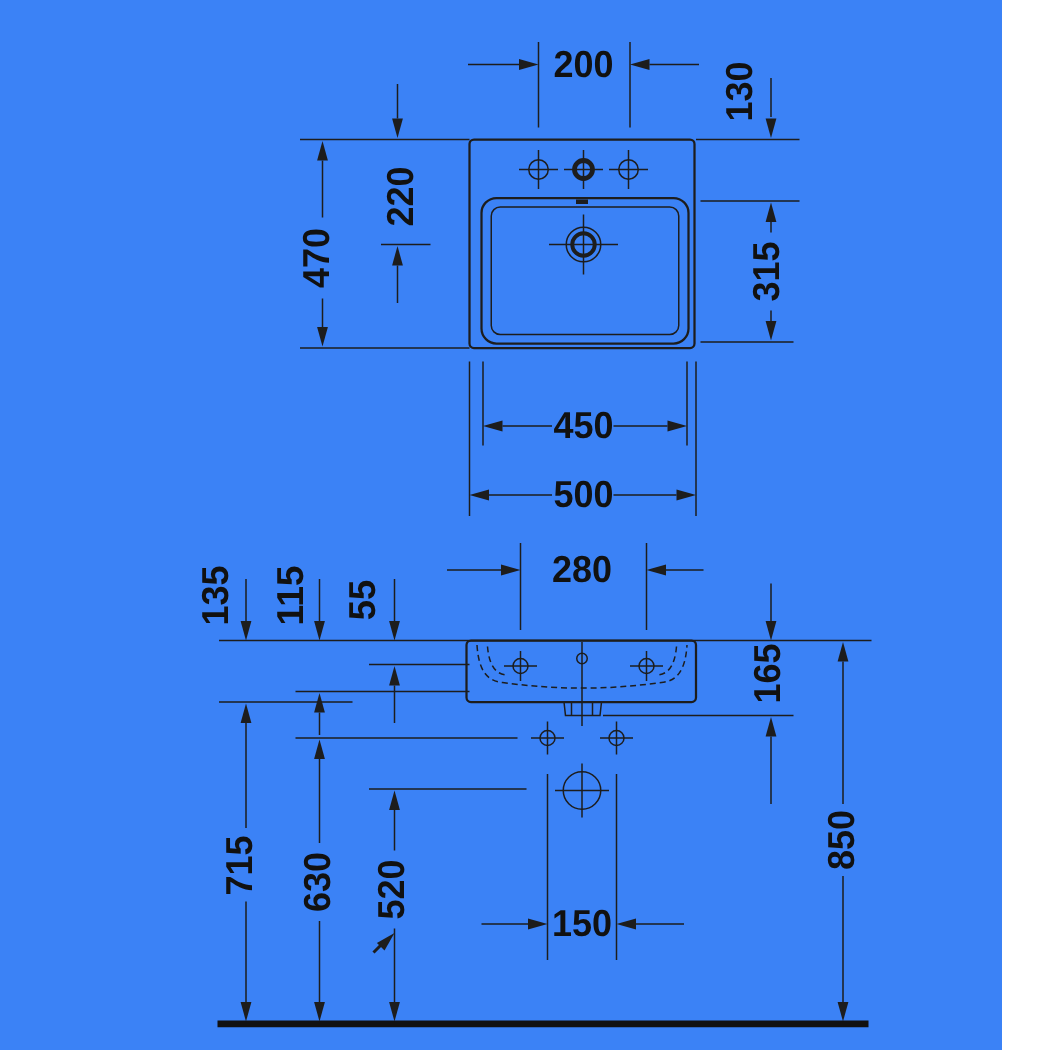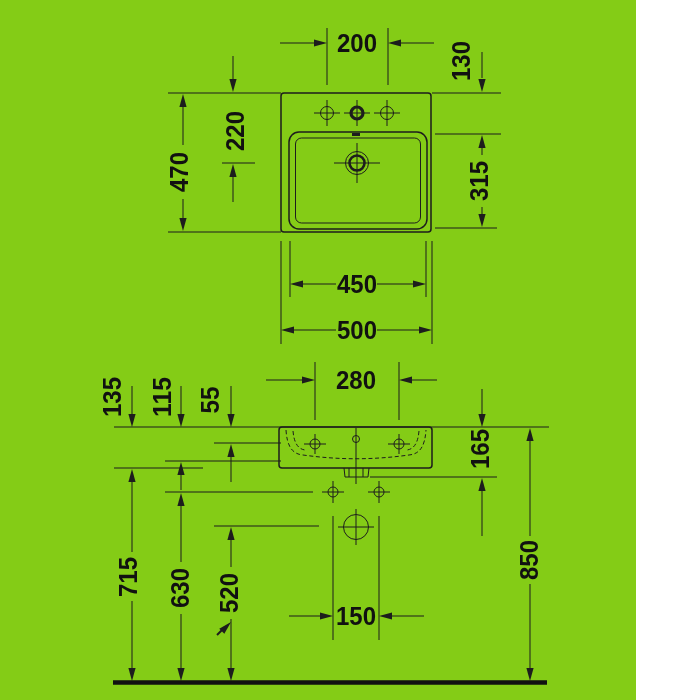--- a/index.html
+++ b/index.html
@@ -1,16 +1,16 @@
 <!DOCTYPE html>
 <html><head>
 <meta charset="utf-8">
 <style>
   html,body{margin:0;padding:0;background:#ffffff;}
-  .stage{width:636px;height:700px;position:relative;background:#84cc16;overflow:hidden;}
+  .stage{width:636px;height:700px;position:relative;background:#3b82f6;overflow:hidden;padding-left:32px;}
   svg{display:block;}
   .thin{stroke:#1d1d1d;stroke-width:1;fill:none;}
   .med{stroke:#1d1d1d;stroke-width:1.5;fill:none;}
   .bold{stroke:#1d1d1d;stroke-width:3.2;fill:none;}
   .bold2{stroke:#1d1d1d;stroke-width:2.6;fill:none;}
   .dash{stroke:#1d1d1d;stroke-width:1;fill:none;stroke-dasharray:4 2.6;}
   .floor{stroke:#111111;stroke-width:4.5;fill:none;}
   .ah{fill:#1d1d1d;stroke:none;}
   .tick{fill:#1d1d1d;stroke:none;}
   text{font-family:"Liberation Sans","DejaVu Sans",sans-serif;font-weight:bold;font-size:25px;

